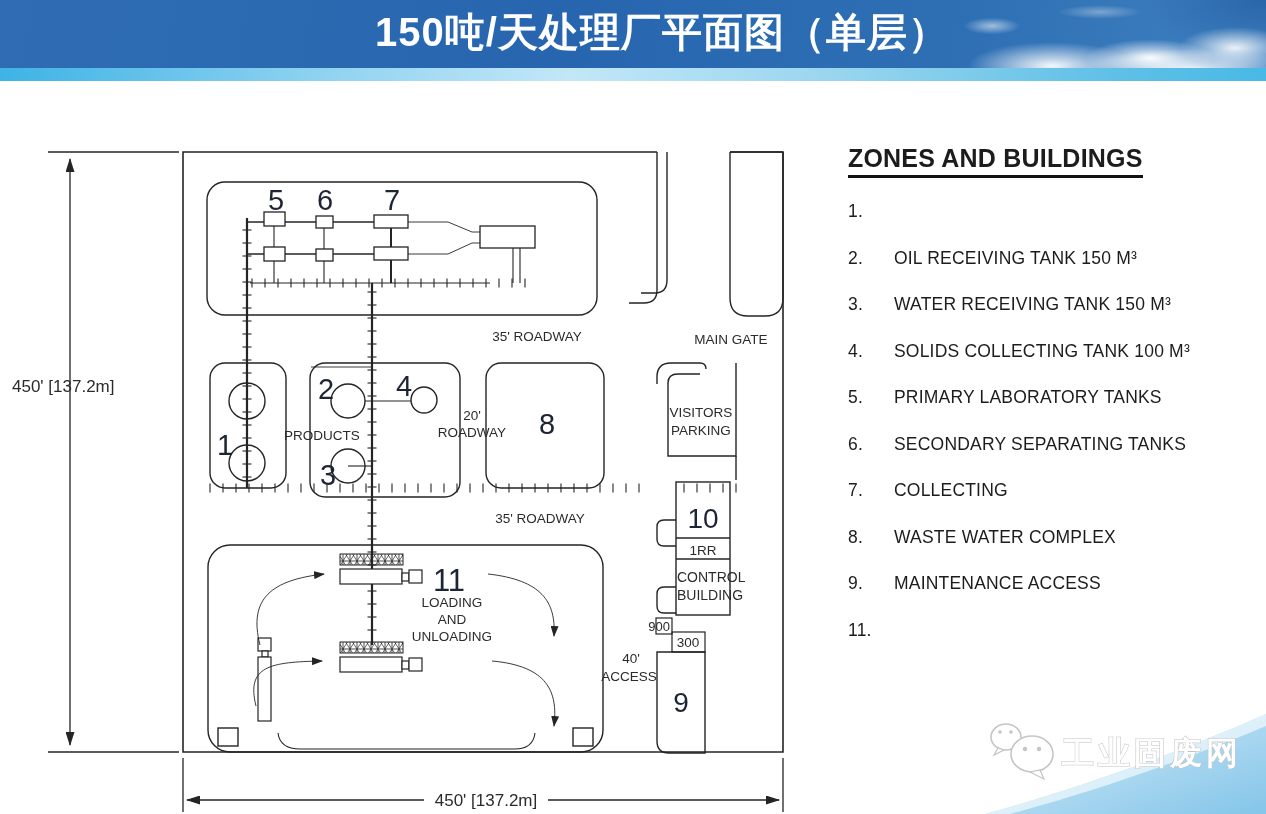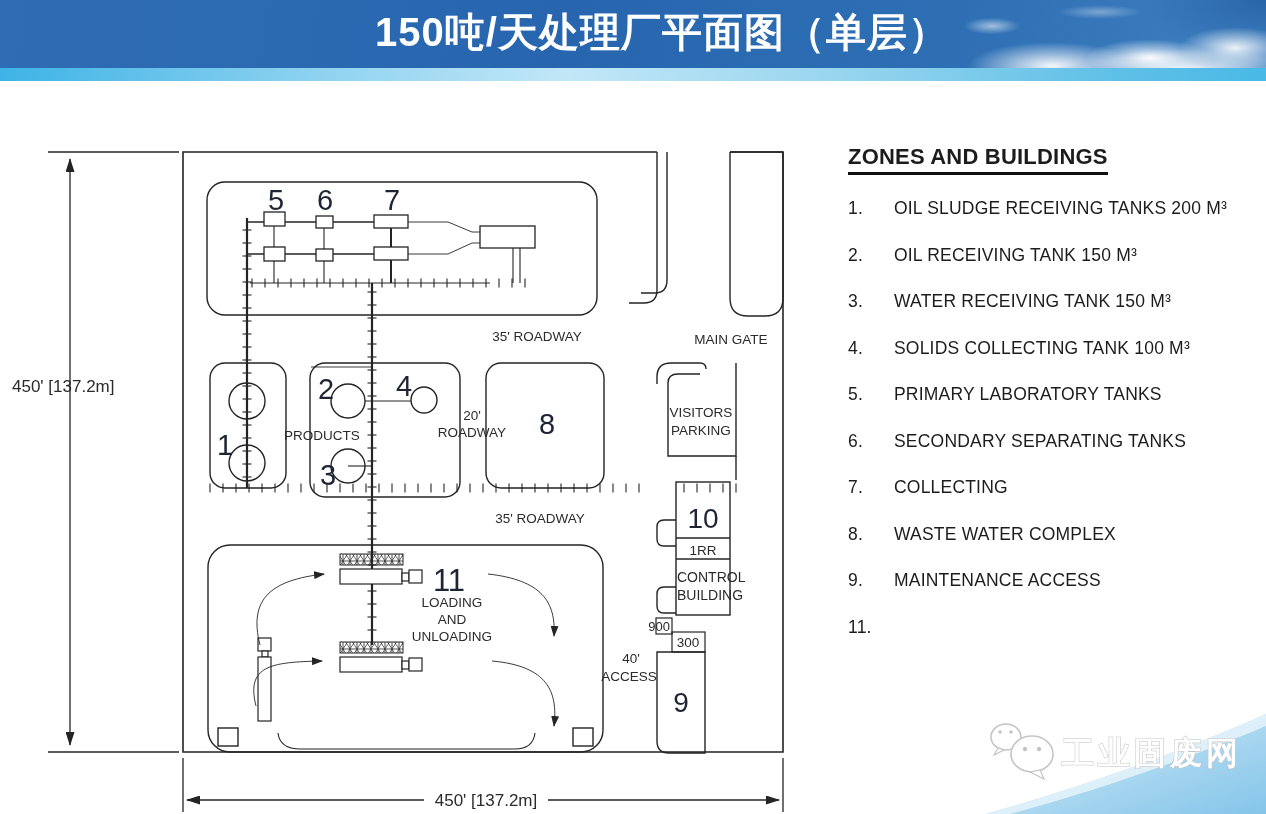--- a/index.html
+++ b/index.html
@@ -16,21 +16,21 @@
       radial-gradient(60px 10px at 1100px 12px, rgba(255,255,255,.35), rgba(255,255,255,0) 70%),
       radial-gradient(160px 80px at 1266px 0px, rgba(23,80,150,.55), rgba(23,80,150,0) 75%),
       linear-gradient(100deg,#2f6cb3 0%, #2766af 45%, #2e6fb4 75%, #3f80c0 100%);}
   .header .title{position:absolute;left:0;top:0;width:100%;height:68px;line-height:64px;
     text-align:center;padding-left:58px;box-sizing:border-box;
     color:#ffffff;font-size:40px;font-weight:700;letter-spacing:1px;border-radius:23px;}
   .strip{position:absolute;left:0;top:68px;width:1266px;height:13px;
     background:linear-gradient(90deg,#3eb3e6 0%, #8ed2f0 25%, #c2e7f7 45%, #9bd6ef 65%, #5fc0e7 88%, #49b9e6 100%);}
   
   .legend{position:absolute;left:848px;top:144px;width:402px;color:#1c1c1c;}
-  .legend h2{margin:0 0 24px 0;font-size:22px;font-weight:700;letter-spacing:.2px;
+  .legend h2{margin:0 0 24px 0;font-size:25px;font-weight:700;letter-spacing:.2px;
     display:inline-block;border-bottom:3px solid #111;padding-bottom:2px;}
   .legend ol{list-style:none;margin:0;padding:0;}
   .legend li{display:flex;font-size:17.5px;line-height:19px;margin-bottom:27.5px;letter-spacing:.2px;}
   .legend li .num{width:46px;flex:0 0 46px;}
   
   svg.plan{position:absolute;left:0;top:0;}
   .dtext{fill:#2b2b2b;font-family:"Liberation Sans",sans-serif;}
   .znum{fill:#1d2433;font-family:"Liberation Sans",sans-serif;}
   
 </style>
@@ -345,21 +345,20 @@
     <circle cx="1039" cy="749" r="2.2" fill="#c5c5c5" stroke="none"></circle>
   </g>
   <text x="1062" y="764" font-size="32" letter-spacing="4" fill="#ffffff" stroke="#c2c2c2" stroke-width="1" paint-order="stroke" font-family="Liberation Sans, sans-serif" font-weight="600">工业固废网</text>
 </svg>
 
 <div class="legend">
   <h2>ZONES AND BUILDINGS</h2>
   <ol id="legend-list">
   <li>
     <span class="num">1.</span>
-    <span class="lbl">OIL SLUDGE RECEIVING TANKS 200 M³</span>
   </li>
 
   <li>
     <span class="num">2.</span>
     <span class="lbl">OIL RECEIVING TANK 150 M³</span>
   </li>
 
   <li>
     <span class="num">3.</span>
     <span class="lbl">WATER RECEIVING TANK 150 M³</span>

